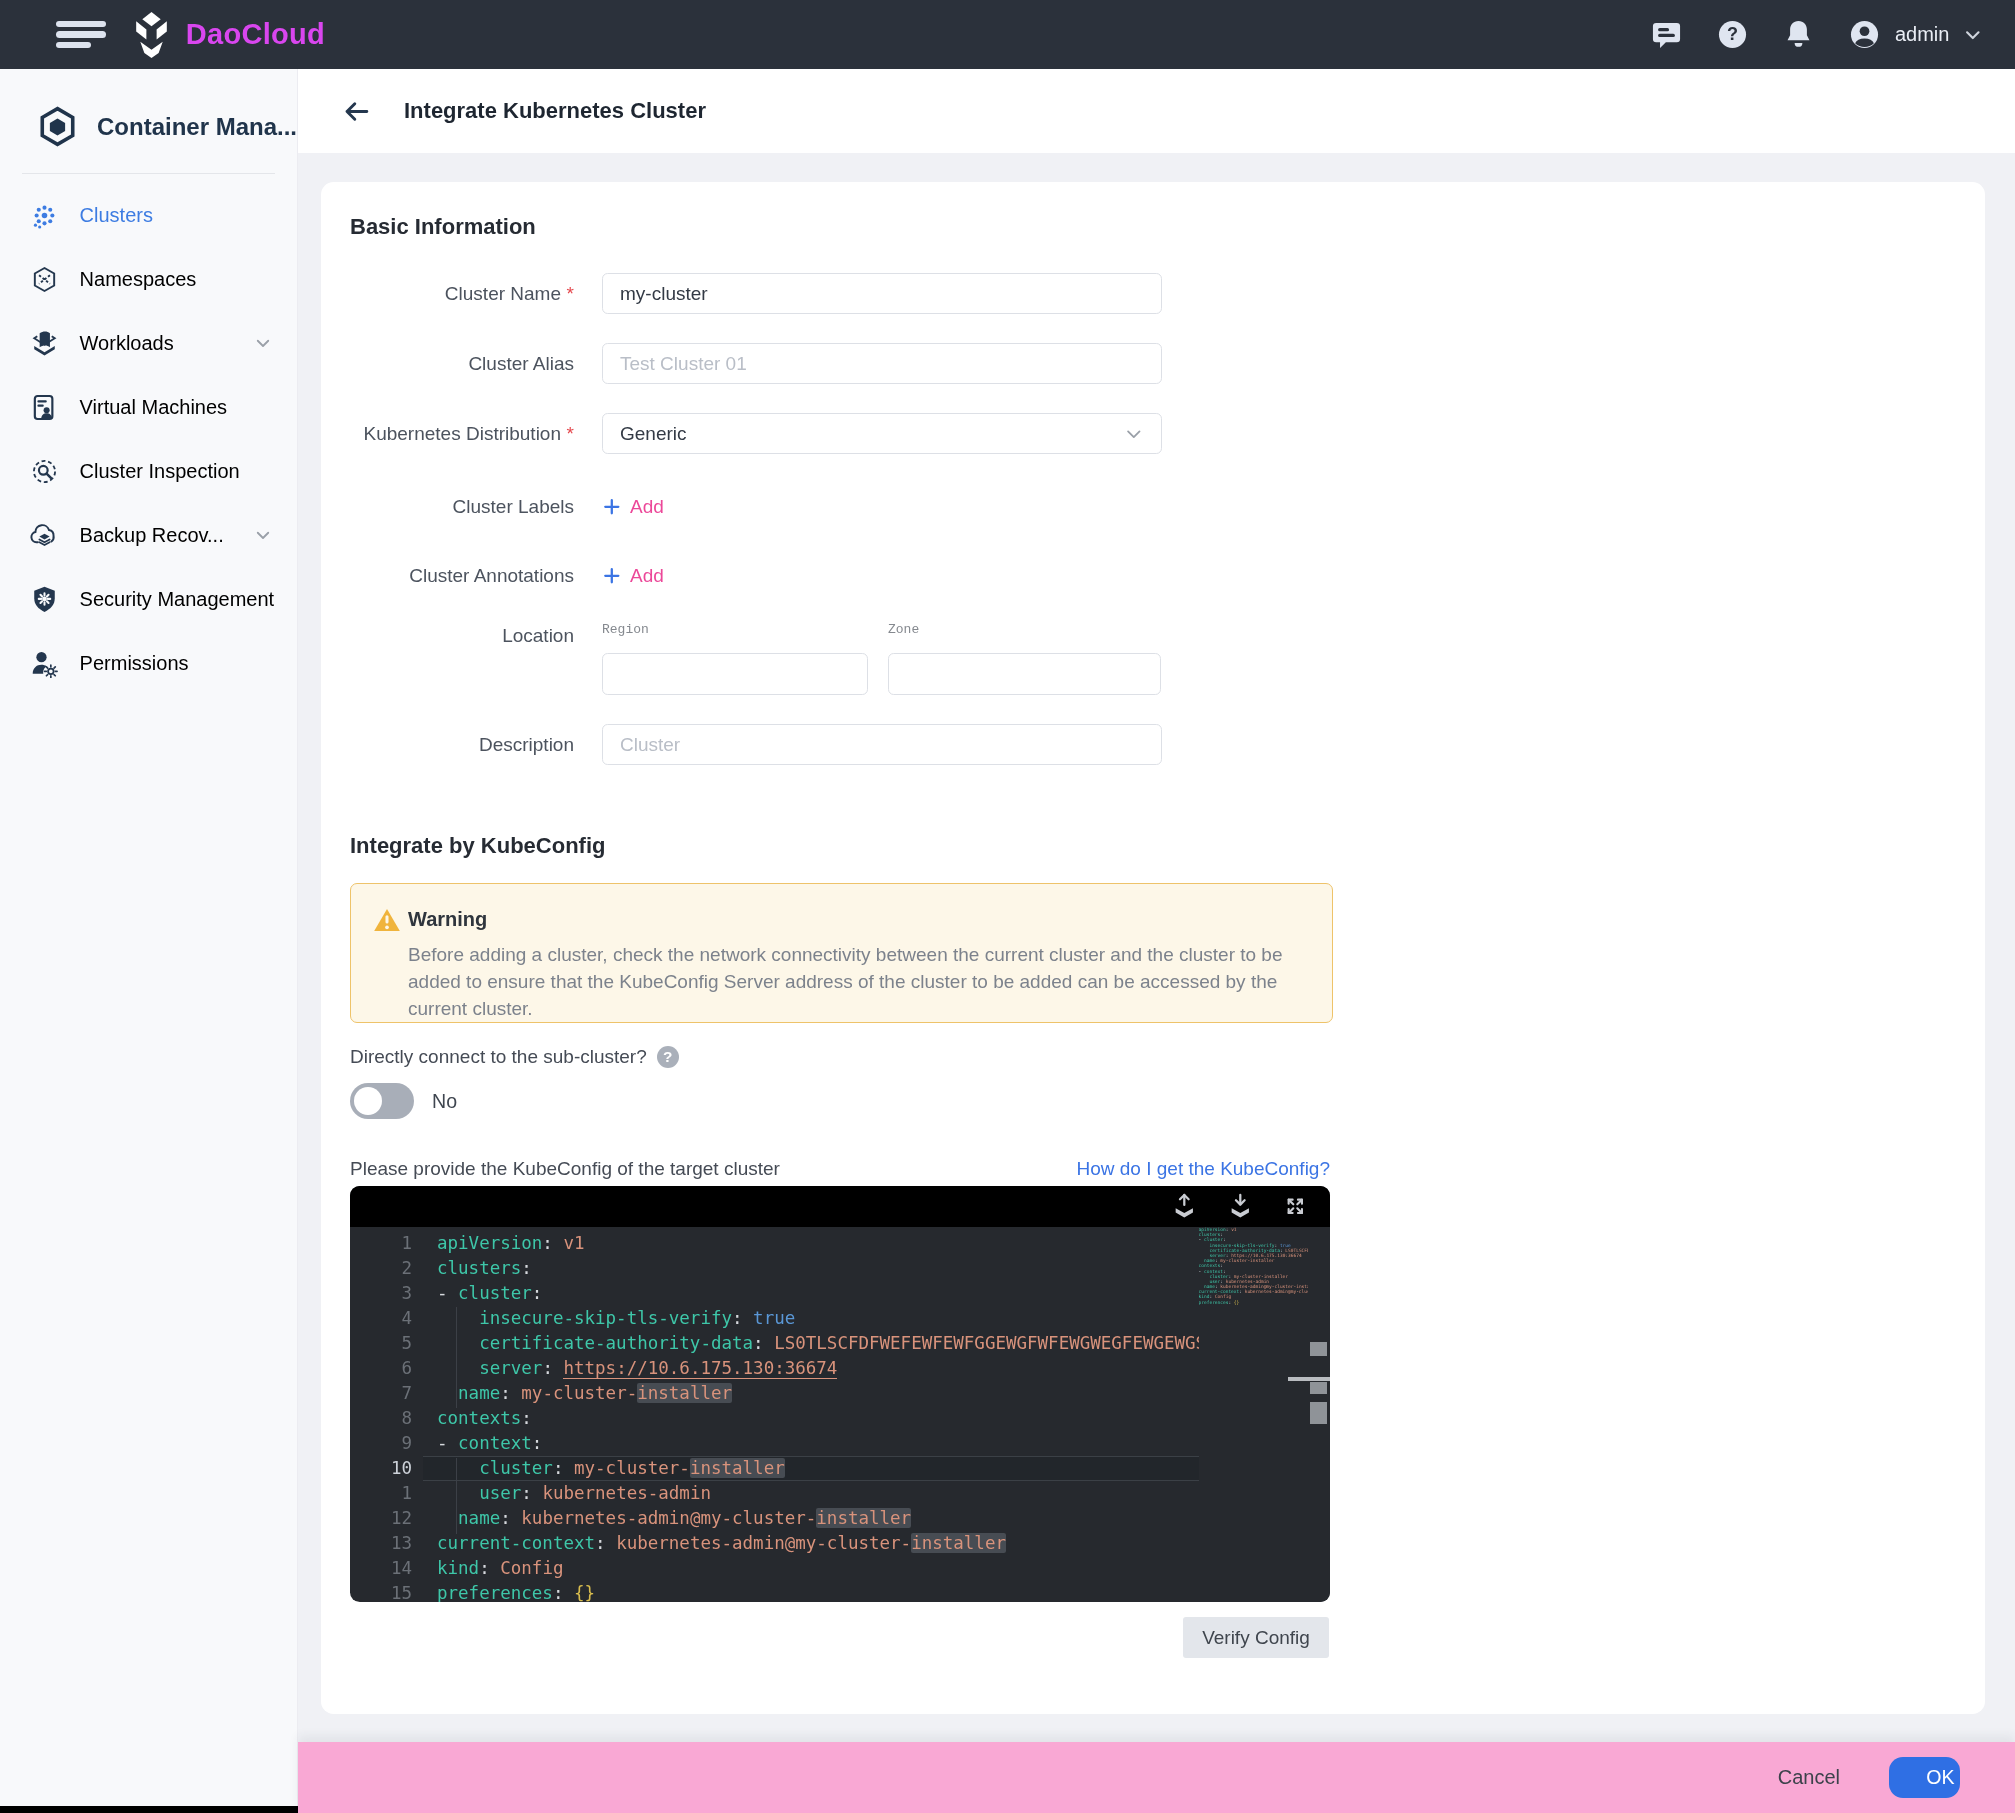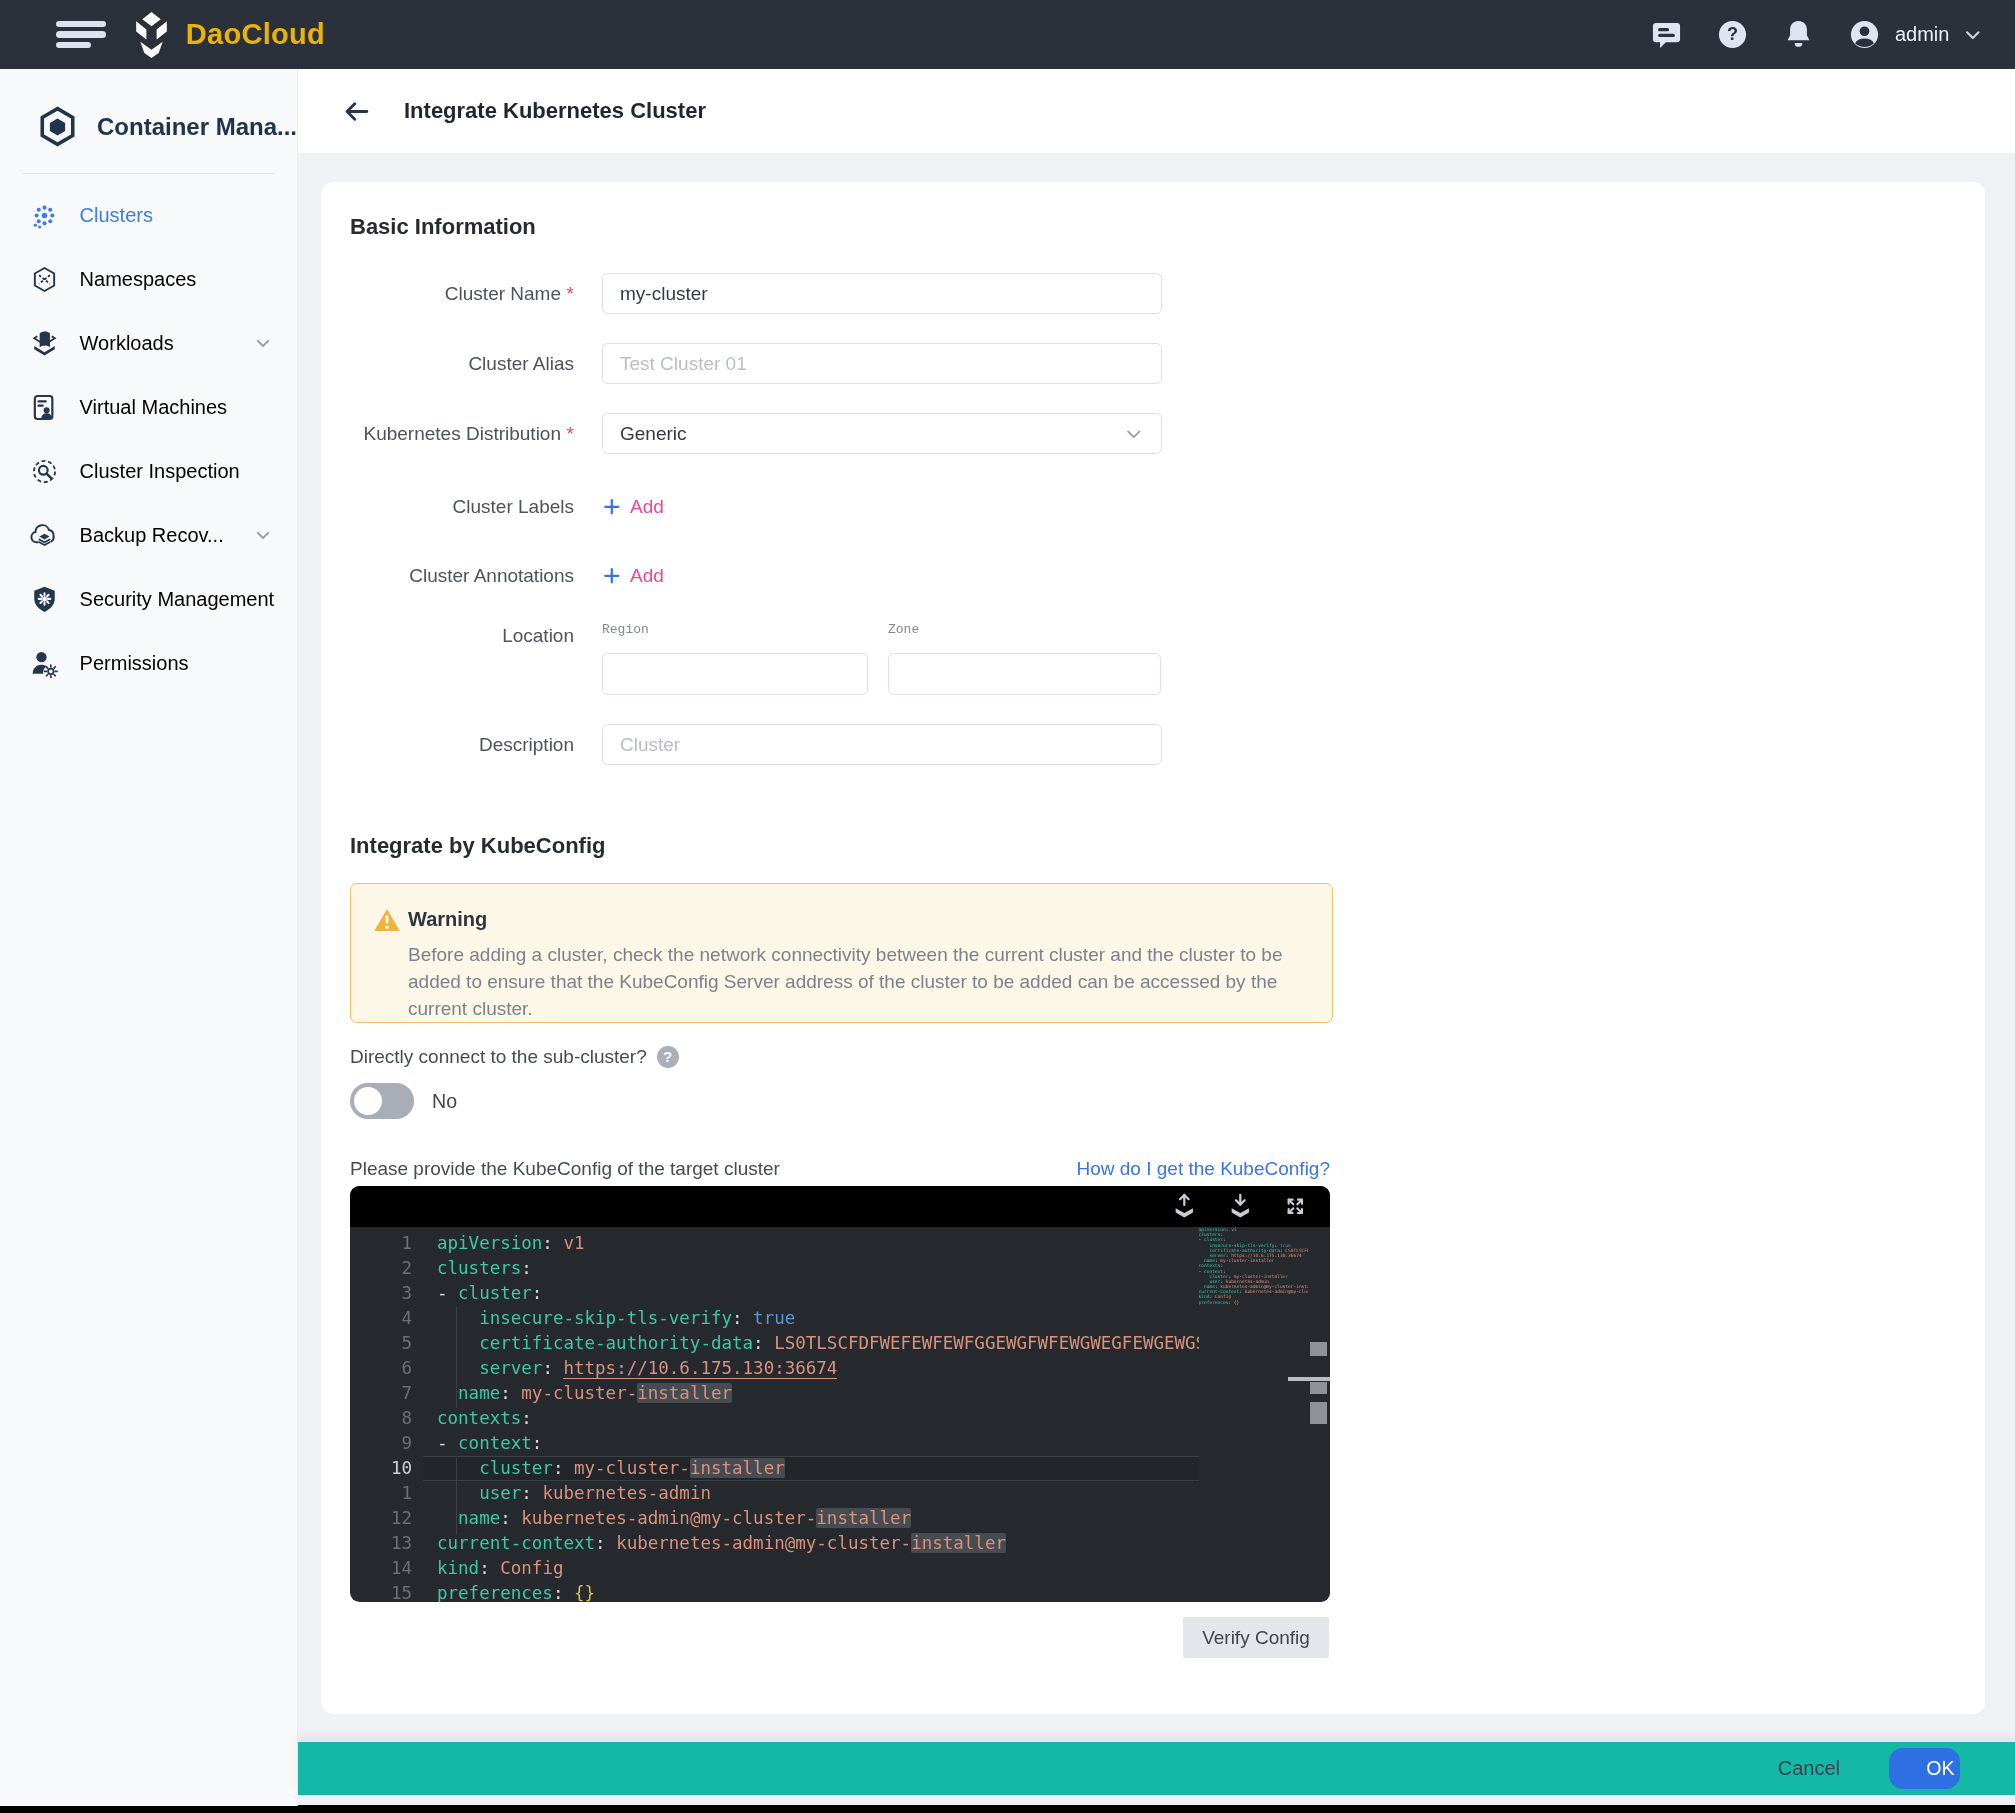--- a/index.html
+++ b/index.html
@@ -6,21 +6,21 @@
   html,body { width:2015px; height:1814px; }
   body { font-family:"Liberation Sans", sans-serif; background:#f0f1f5; position:relative; overflow:hidden; }
 
   
   .topbar { position:absolute; left:0; top:0; width:2015px; height:69px; background:#2b313b; z-index:30; }
   .hamburger { position:absolute; left:56px; top:21px; width:52px; height:28px; cursor:pointer; }
   .hamburger span { display:block; background:#dde3ee; height:6.3px; border-radius:3.5px; margin-bottom:4.2px; }
   .hamburger span:nth-child(1){width:50px;} .hamburger span:nth-child(2){width:50px;} .hamburger span:nth-child(3){width:35px;}
   .brand { position:absolute; left:127px; top:9.8px; display:flex; align-items:center; }
   .brand svg { width:49px; height:49px; }
-  .brand-text { color:#eab308; font-size:29px; font-weight:bold; margin-left:9.8px; letter-spacing:0.3px; }
+  .brand-text { color:#d946ef; font-size:29px; font-weight:bold; margin-left:9.8px; letter-spacing:0.3px; }
   .topbar-right { position:absolute; right:32px; top:0; height:69px; display:flex; align-items:center; gap:34px; }
   .tb-icon { width:32px; height:32px; display:flex; align-items:center; justify-content:center; }
   .tb-icon svg { width:31px; height:31px; }
   .user-group { display:flex; align-items:center; gap:14px; }
   .user-name { color:#e9edf4; font-size:20px; }
   .chev { width:19.6px; height:19.6px; }
 
   
   .sidebar { position:absolute; left:0; top:69px; width:298px; height:1737px; background:#f8f9fb; border-right:0.7px solid #ececf1; z-index:10; }
   .product { display:flex; align-items:center; padding:36px 0 0 36px; }
@@ -90,21 +90,21 @@
   .g1 { top:80px; height:101px; } .g2 { top:231px; height:76px; }
   .minimap { position:absolute; right:22.4px; top:0; width:109px; height:376px; background:#26292e; overflow:hidden; z-index:3; font-size:4.5px; }
   .mini-row { height:5.2px; line-height:5.2px; white-space:pre; }
   .ed-scrollbar { position:absolute; right:0; top:0; width:22.4px; height:376px; background:#26292e; z-index:4; }
   .ov-mark { position:absolute; left:2.8px; width:17px; background:#8f9398; }
   .ov-band { position:absolute; right:0; width:42px; height:4.2px; background:#b9bcc0; z-index:5; }
 
   .verify-btn { position:absolute; left:862px; top:1435px; width:146px; height:41px; background:#e3e6eb; border:none; border-radius:3px; font-size:19px; color:#3f454d; font-family:"Liberation Sans",sans-serif; cursor:pointer; }
 
   
-  .footer { position:absolute; left:298px; top:1742px; right:0; height:53px; background:#14b8a6; box-shadow:0 -5.6px 9.8px rgba(40,50,70,0.07); display:flex; align-items:center; justify-content:flex-end; gap:49px; padding-right:55px; z-index:20; }
+  .footer { position:absolute; left:298px; top:1742px; right:0; height:71px; background:#f9a8d4; box-shadow:0 -5.6px 9.8px rgba(40,50,70,0.07); display:flex; align-items:center; justify-content:flex-end; gap:49px; padding-right:55px; z-index:20; }
   .cancel-btn { font-size:20px; color:#3c424b; background:none; border:none; cursor:pointer; font-family:"Liberation Sans",sans-serif; }
   .ok-btn { width:71px; height:41px; background:#2f6fe4; color:#ffffff; font-size:19.6px; border:none; border-radius:14px; cursor:pointer; font-family:"Liberation Sans",sans-serif;padding-left:32px; }
   .bottom-strip { position:absolute; left:0; top:1805px; width:2015px; height:8.4px; background:#000000; }
 </style>
 </head>
 <body>
 
 <div class="topbar">
   <div class="hamburger">
       <span></span>

